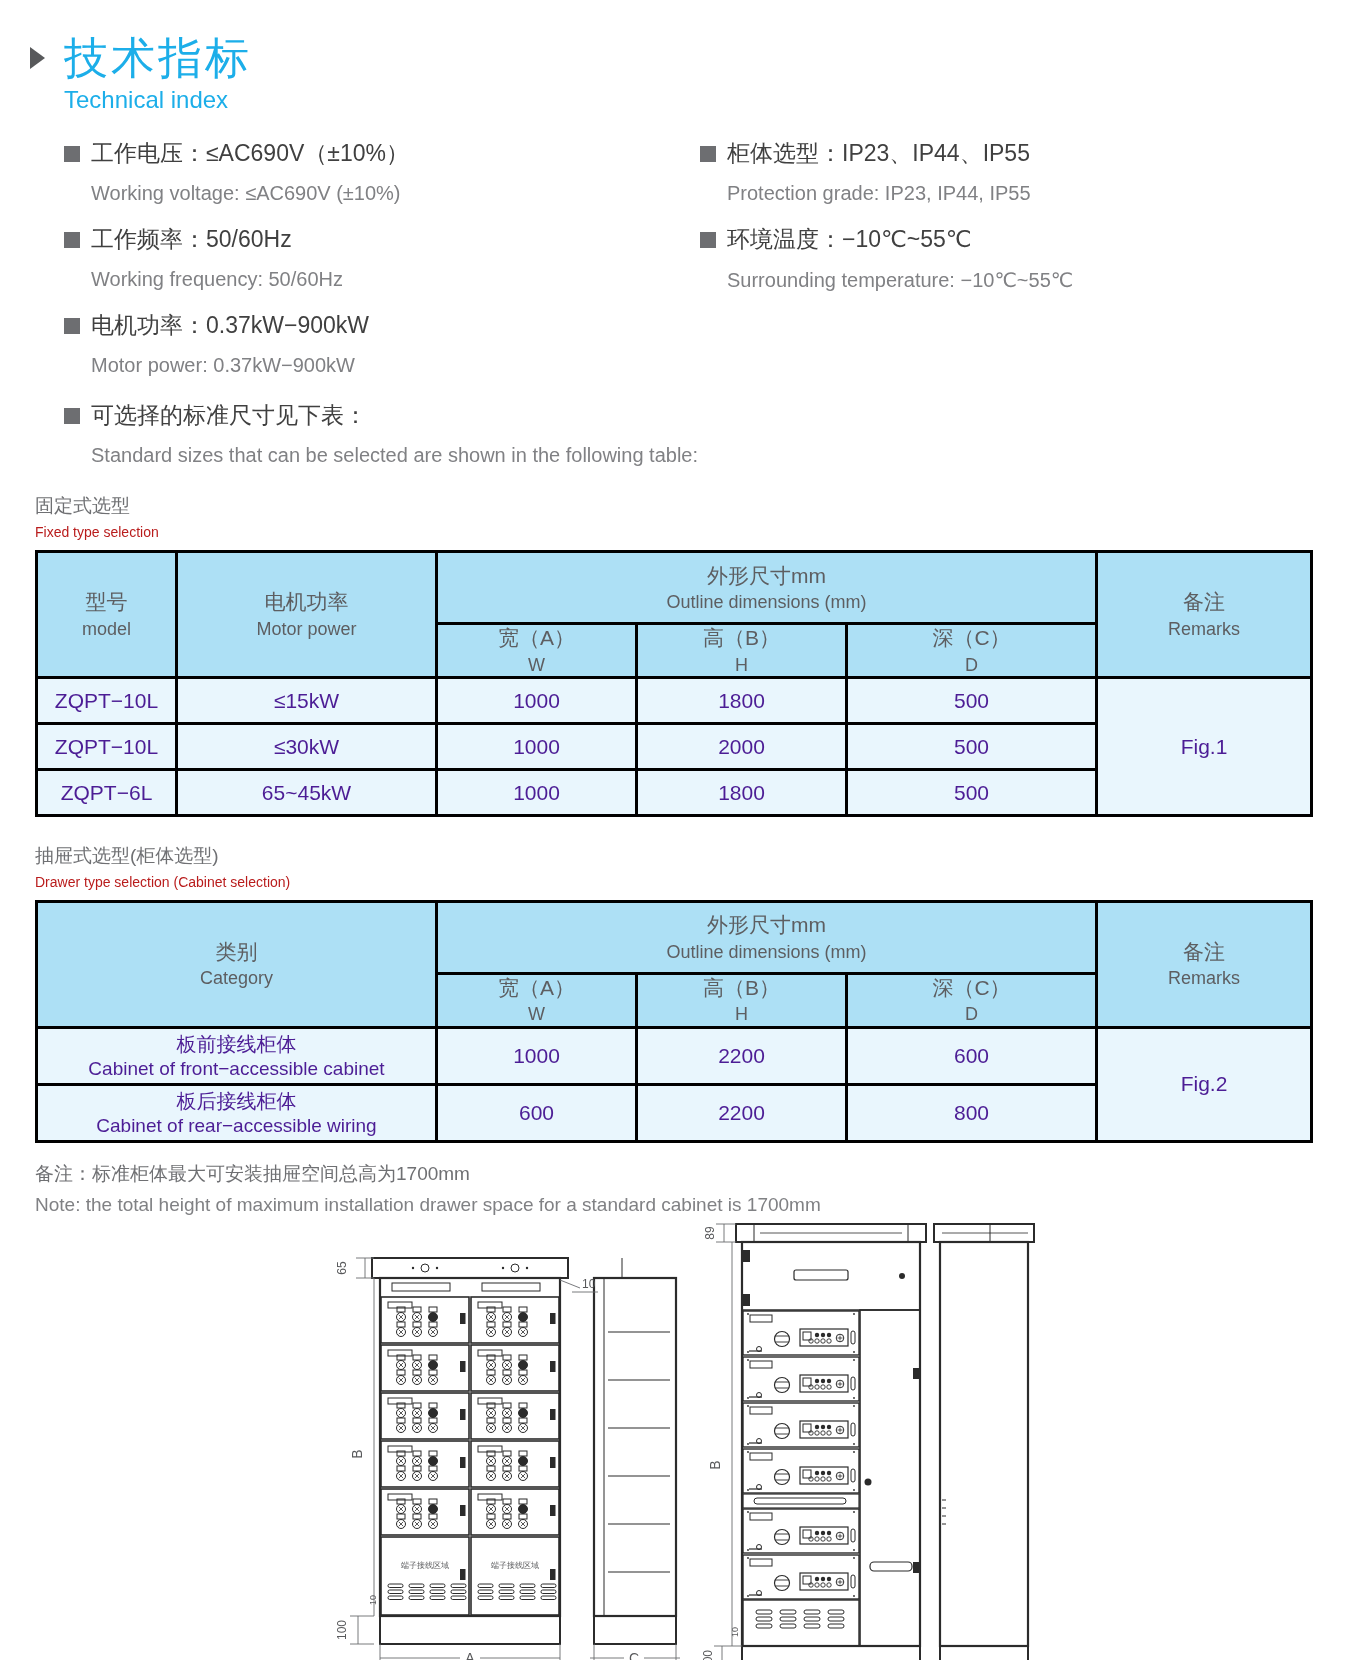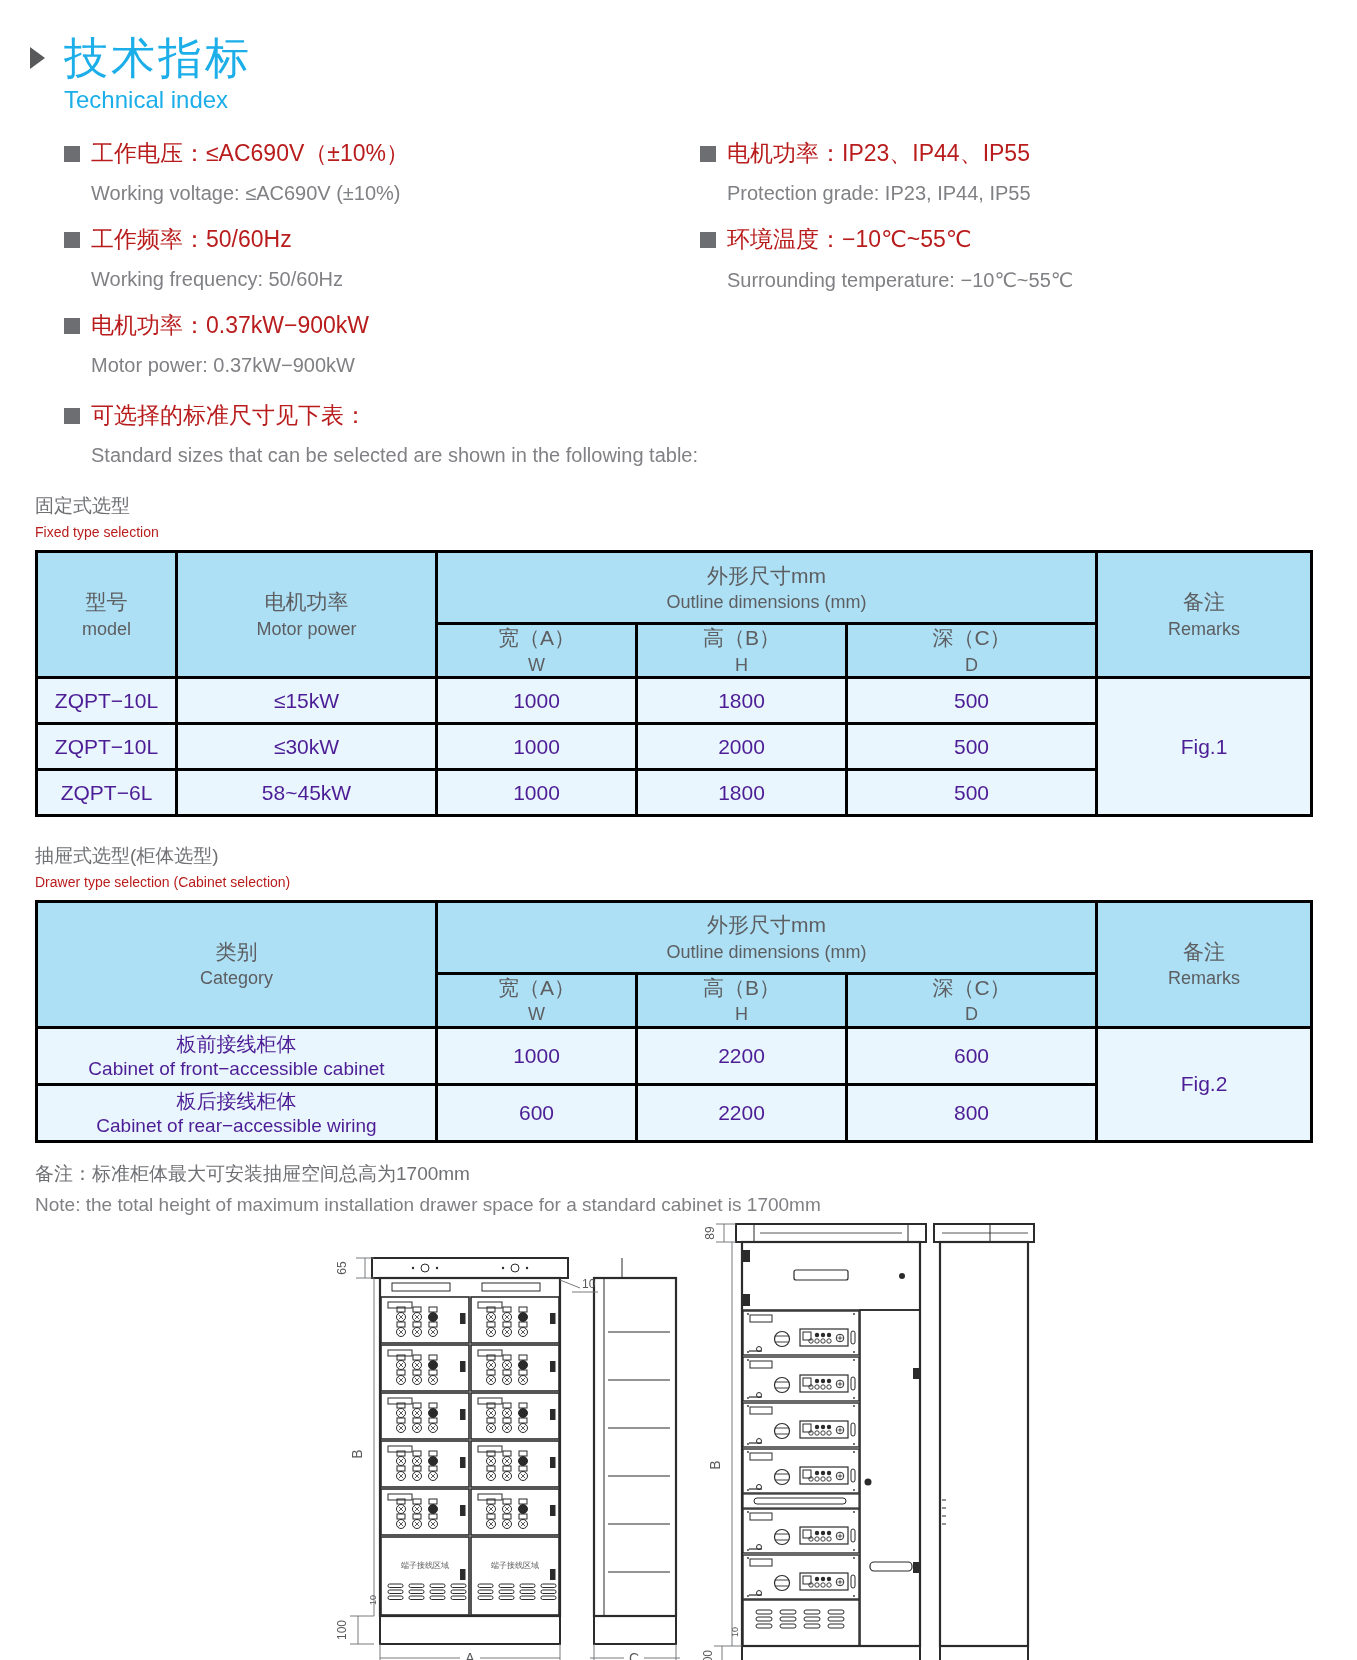--- a/index.html
+++ b/index.html
@@ -12,21 +12,21 @@
   .arrow-icon{width:0;height:0;border-left:15px solid #58595b;border-top:11px solid transparent;
               border-bottom:11px solid transparent;margin-right:19px;}
   .title-cn{font-size:44px;color:#1caee9;letter-spacing:3px;line-height:1.1;}
   .title-en{font-size:24px;color:#1caee9;margin:4px 0 0 34px;}
 
   
   .specs{display:flex;margin:24px 0 0 64px;}
   .col-left{width:636px;}
   .col-right{flex:1;}
   .spec-item{margin-bottom:19px;}
-  .spec-cn{display:flex;align-items:center;font-size:23px;color:#b91c1c;}
+  .spec-cn{display:flex;align-items:center;font-size:23px;color:#404040;}
   .sq{width:16px;height:16px;background:#6d6e71;margin-right:11px;flex:0 0 auto;}
   .spec-en{font-size:20px;margin:13px 0 0 27px;color:#808184;}
   .note-item{margin:4px 0 0 64px;}
 
   
   .section{margin:26px 0 0 35px;}
   .sec-cn{font-size:19px;color:#6f7073;}
   .sec-en{font-size:14px;margin-top:5px;color:#b91c1c;}
 
   
@@ -88,21 +88,21 @@
             <span class="sq"></span>
             <span>电机功率：0.37kW−900kW</span>
           </div>
         <div class="spec-en">Motor power: 0.37kW−900kW</div>
       </div>
     </div>
     <div class="col-right">
       <div class="spec-item">
         <div class="spec-cn">
             <span class="sq"></span>
-            <span>电机功率：IP23、IP44、IP55</span>
+            <span>柜体选型：IP23、IP44、IP55</span>
           </div>
         <div class="spec-en">Protection grade: IP23, IP44, IP55</div>
       </div>
       <div class="spec-item">
         <div class="spec-cn">
             <span class="sq"></span>
             <span>环境温度：−10℃~55℃</span>
           </div>
         <div class="spec-en">Surrounding temperature: −10℃~55℃</div>
       </div>
@@ -176,21 +176,21 @@
       </tr>
       <tr>
         <td>ZQPT−10L</td>
         <td>≤30kW</td>
         <td>1000</td>
         <td>2000</td>
         <td>500</td>
       </tr>
       <tr>
         <td>ZQPT−6L</td>
-        <td>58~45kW</td>
+        <td>65~45kW</td>
         <td>1000</td>
         <td>1800</td>
         <td>500</td>
       </tr>
     </tbody>
   </table>
 
   <div class="section">
     <div class="sec-cn">抽屉式选型(柜体选型)</div>
     <div class="sec-en">Drawer type selection (Cabinet selection)</div>

